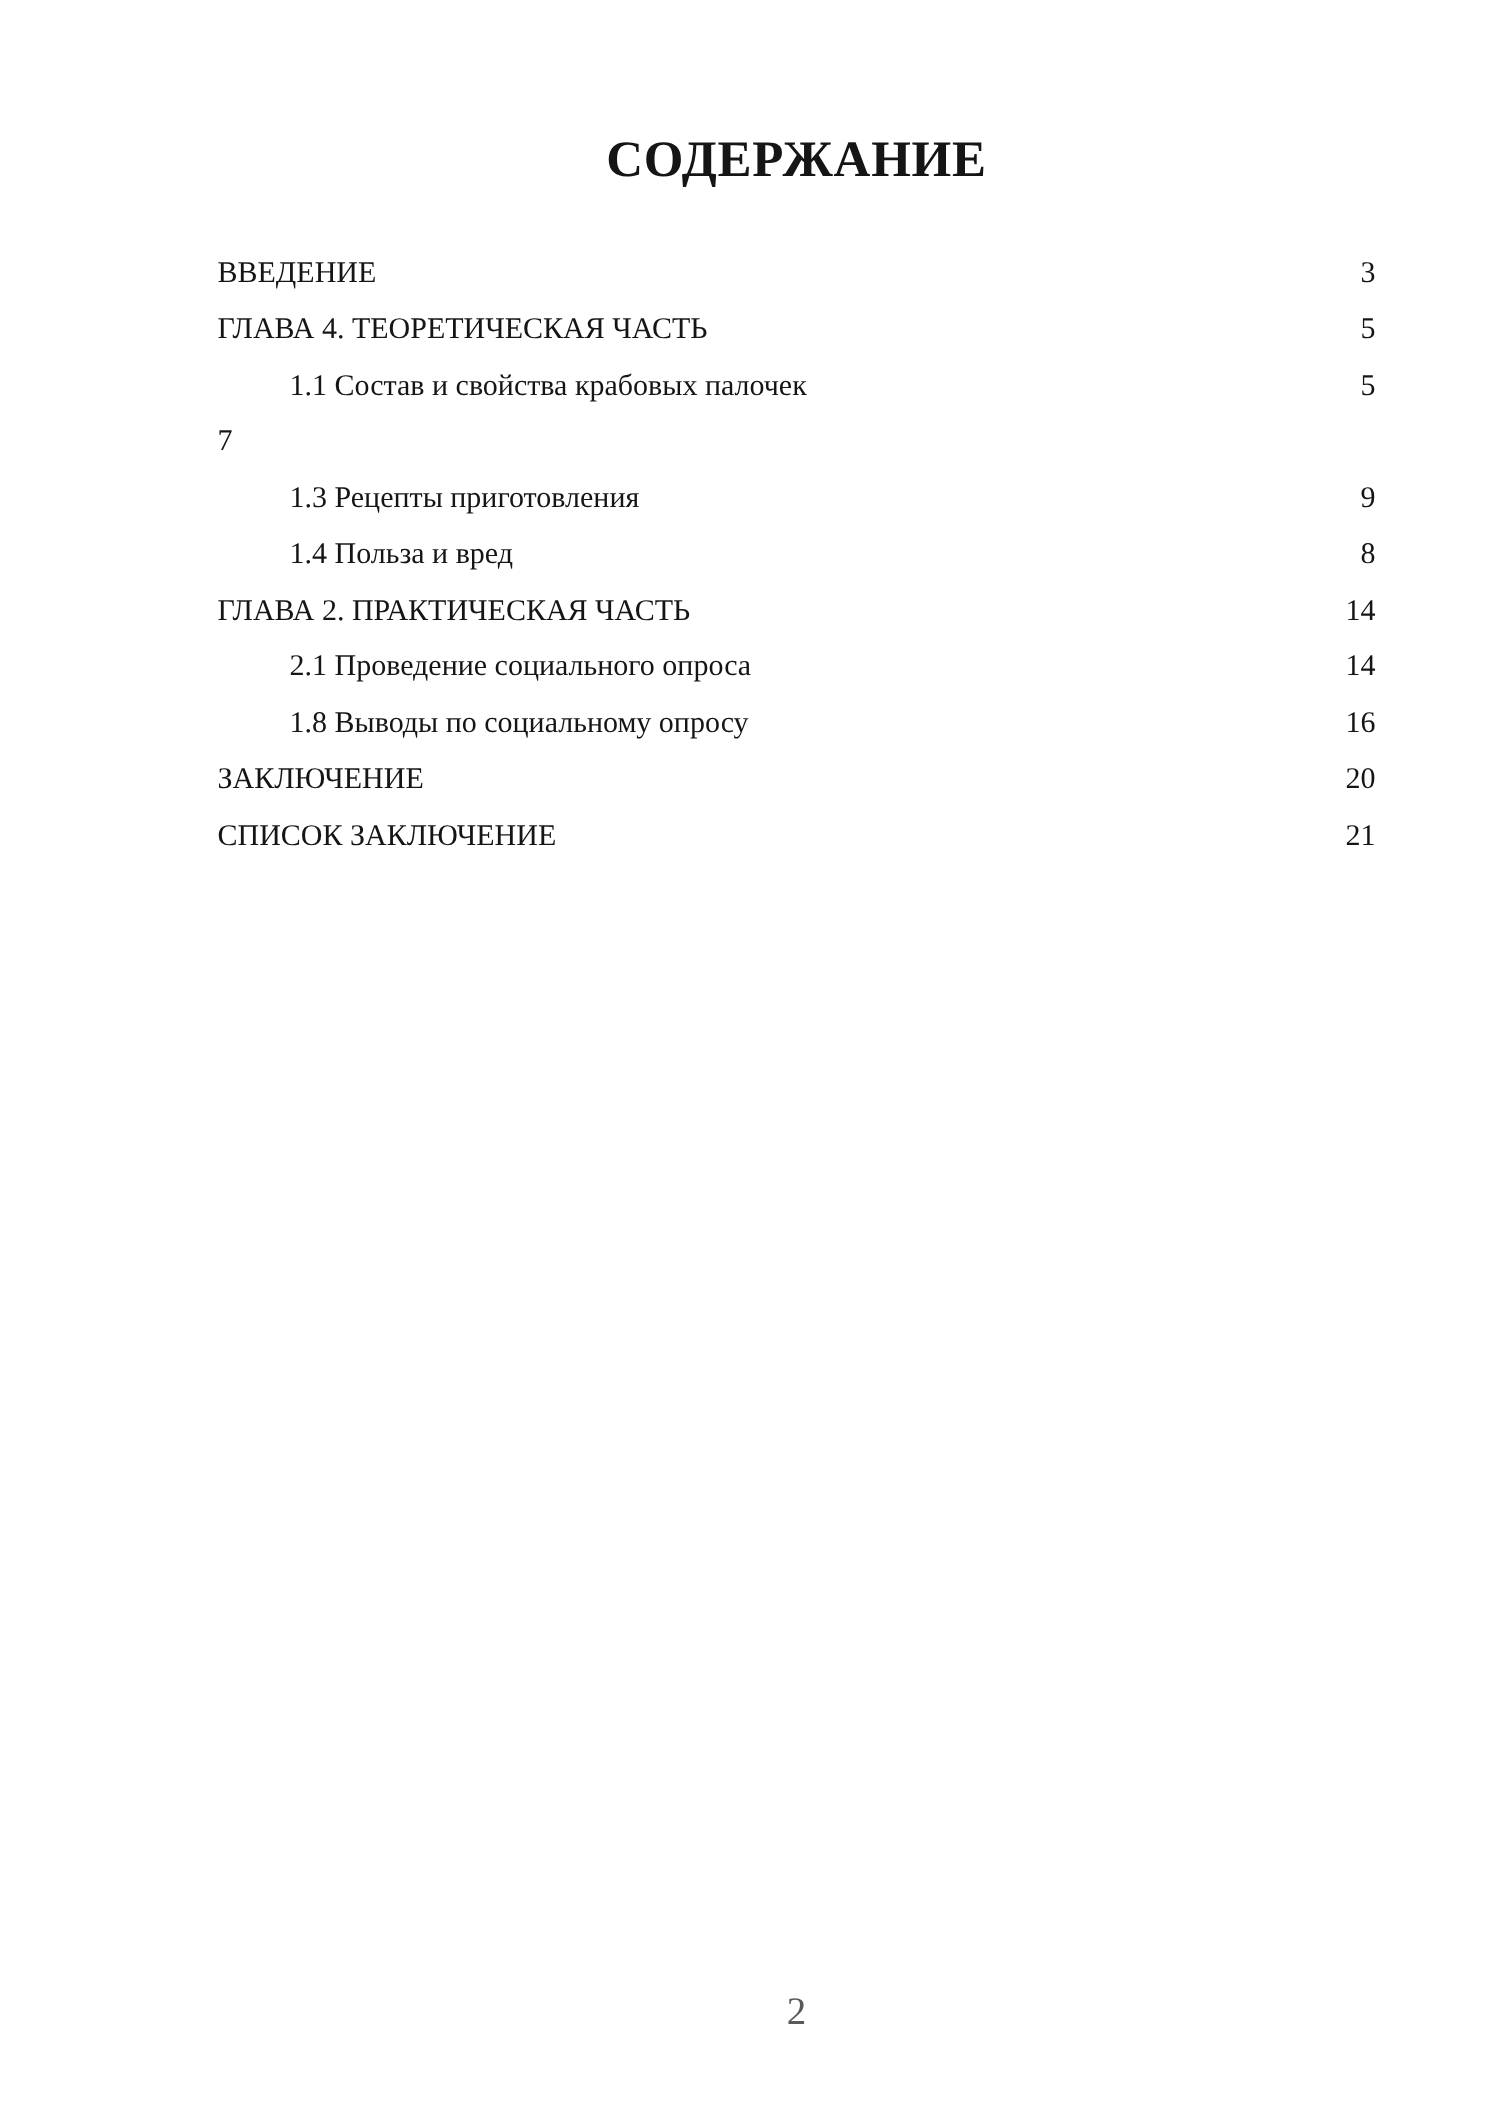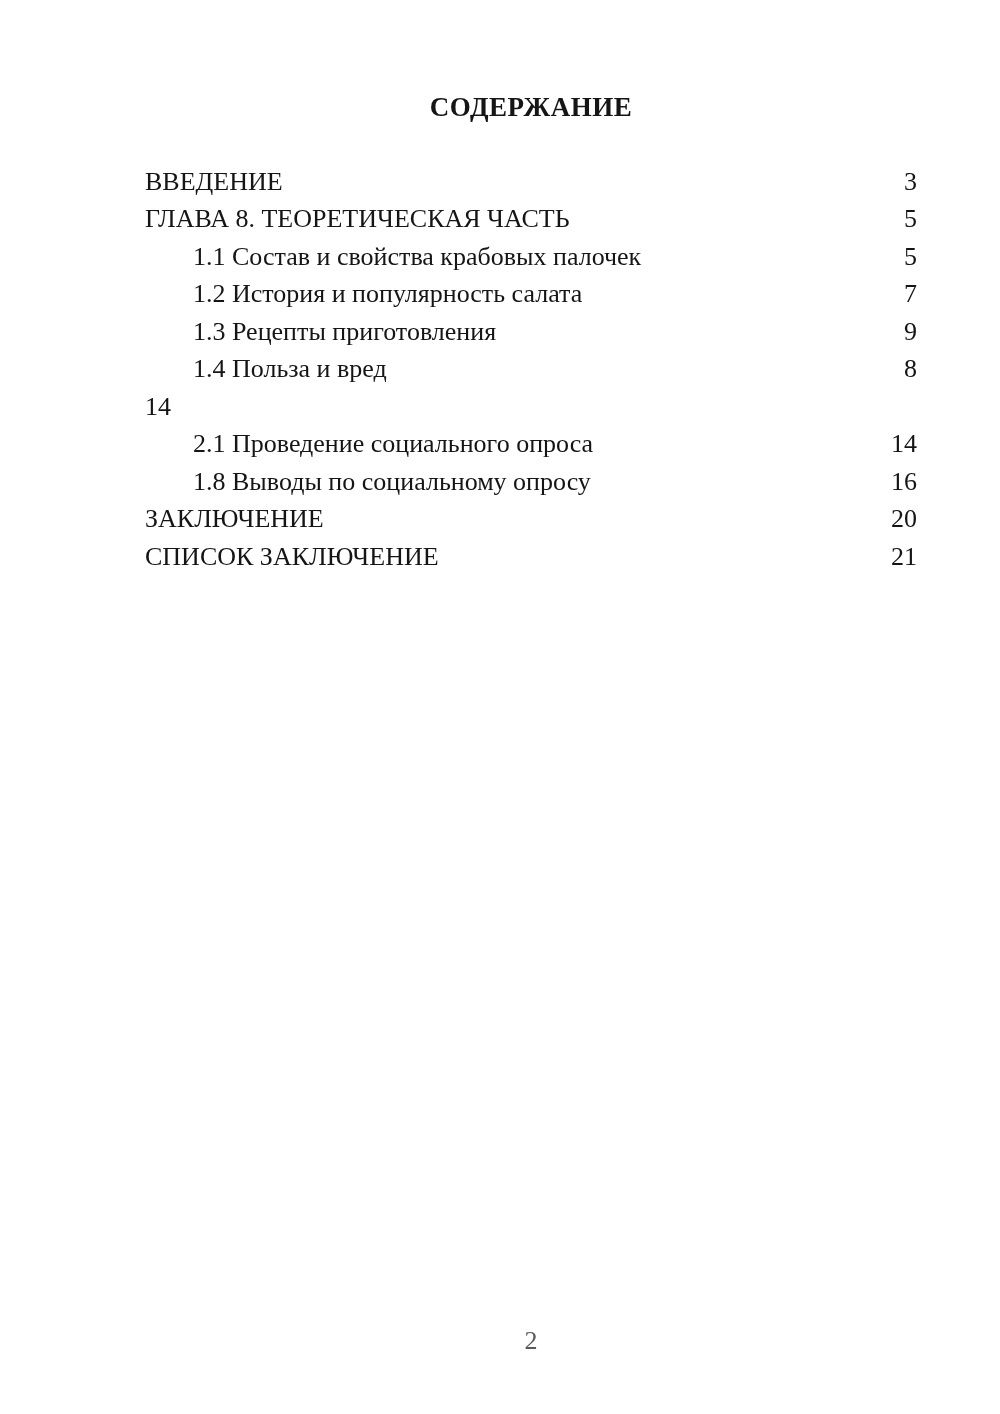--- a/index.html
+++ b/index.html
@@ -16,38 +16,38 @@
     color: var(--text-color, #151515);
     overflow: hidden;
   }
   .title {
     position: absolute;
     top: 92px;
     left: 145px;
     width: 772px;
     margin: 0;
     text-align: center;
-    font-size: 27px;
+    font-size: 34px;
     font-weight: bold;
     line-height: 30px;
     letter-spacing: 0.5px;
     color: var(--text-color, #151515);
   }
   .toc {
     position: absolute;
     top: 163px;
     left: 145px;
     width: 772px;
   }
   .toc-row {
     display: flex;
     justify-content: space-between;
     align-items: center;
     height: 37.5px;
-    font-size: 26px;
+    font-size: 20px;
     line-height: 30px;
   }
   .toc-row .toc-label {
     white-space: nowrap;
   }
   .toc-row.level-1 .toc-label {
     padding-left: 48px;
   }
   .toc-row .toc-page {
     text-align: right;
@@ -71,45 +71,45 @@
 
   <h1 class="title">СОДЕРЖАНИЕ</h1>
 
   <div class="toc">
   <div class="toc-row">
     <span class="toc-label">ВВЕДЕНИЕ</span>
     <span class="toc-page">3</span>
   </div>
 
   <div class="toc-row">
-    <span class="toc-label">ГЛАВА 8. ТЕОРЕТИЧЕСКАЯ ЧАСТЬ</span>
+    <span class="toc-label">ГЛАВА 4. ТЕОРЕТИЧЕСКАЯ ЧАСТЬ</span>
     <span class="toc-page">5</span>
   </div>
 
   <div class="toc-row level-1">
     <span class="toc-label">1.1 Состав и свойства крабовых палочек</span>
     <span class="toc-page">5</span>
   </div>
 
   <div class="toc-row level-1">
-    <span class="toc-label">1.2 История и популярность салата</span>
     <span class="toc-page">7</span>
   </div>
 
   <div class="toc-row level-1">
     <span class="toc-label">1.3 Рецепты приготовления</span>
     <span class="toc-page">9</span>
   </div>
 
   <div class="toc-row level-1">
     <span class="toc-label">1.4 Польза и вред</span>
     <span class="toc-page">8</span>
   </div>
 
   <div class="toc-row">
+    <span class="toc-label">ГЛАВА 2. ПРАКТИЧЕСКАЯ ЧАСТЬ</span>
     <span class="toc-page">14</span>
   </div>
 
   <div class="toc-row level-1">
     <span class="toc-label">2.1 Проведение социального опроса</span>
     <span class="toc-page">14</span>
   </div>
 
   <div class="toc-row level-1">
     <span class="toc-label">1.8 Выводы по социальному опросу</span>

